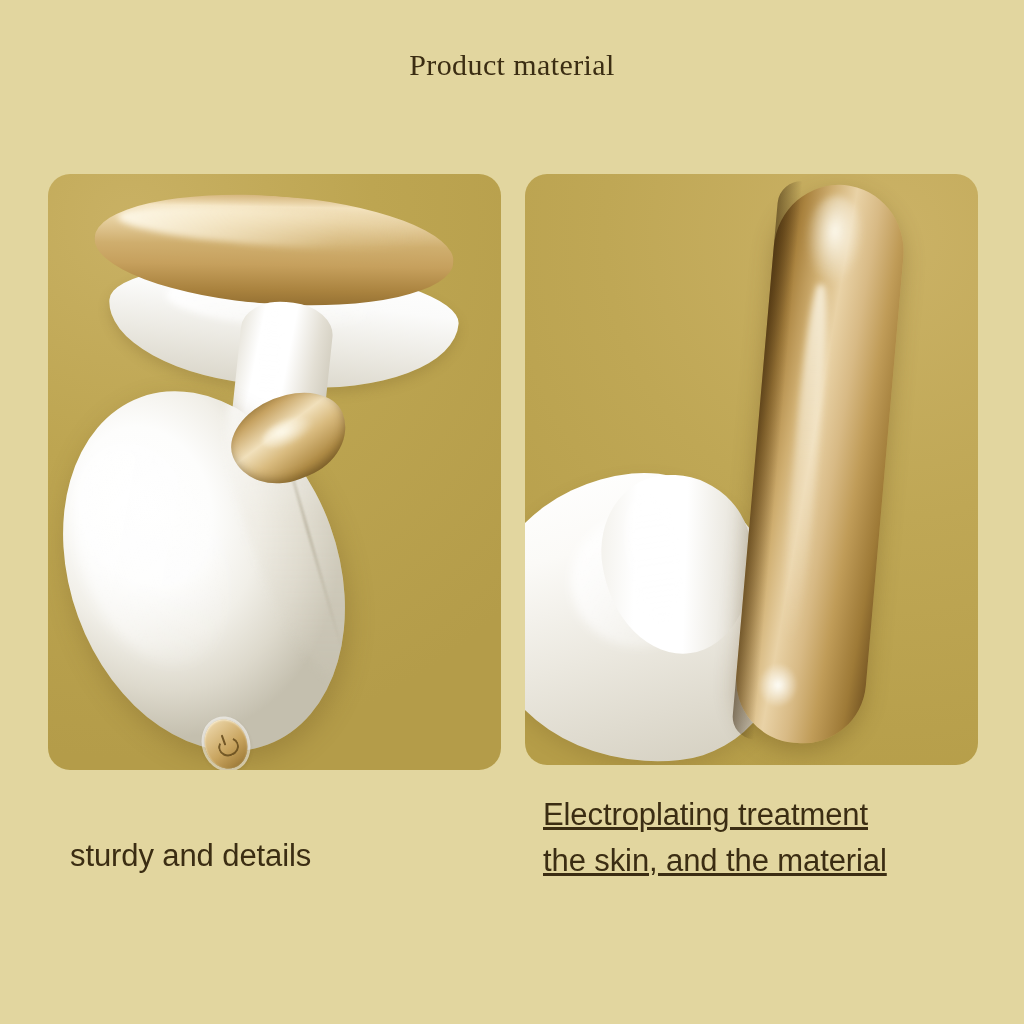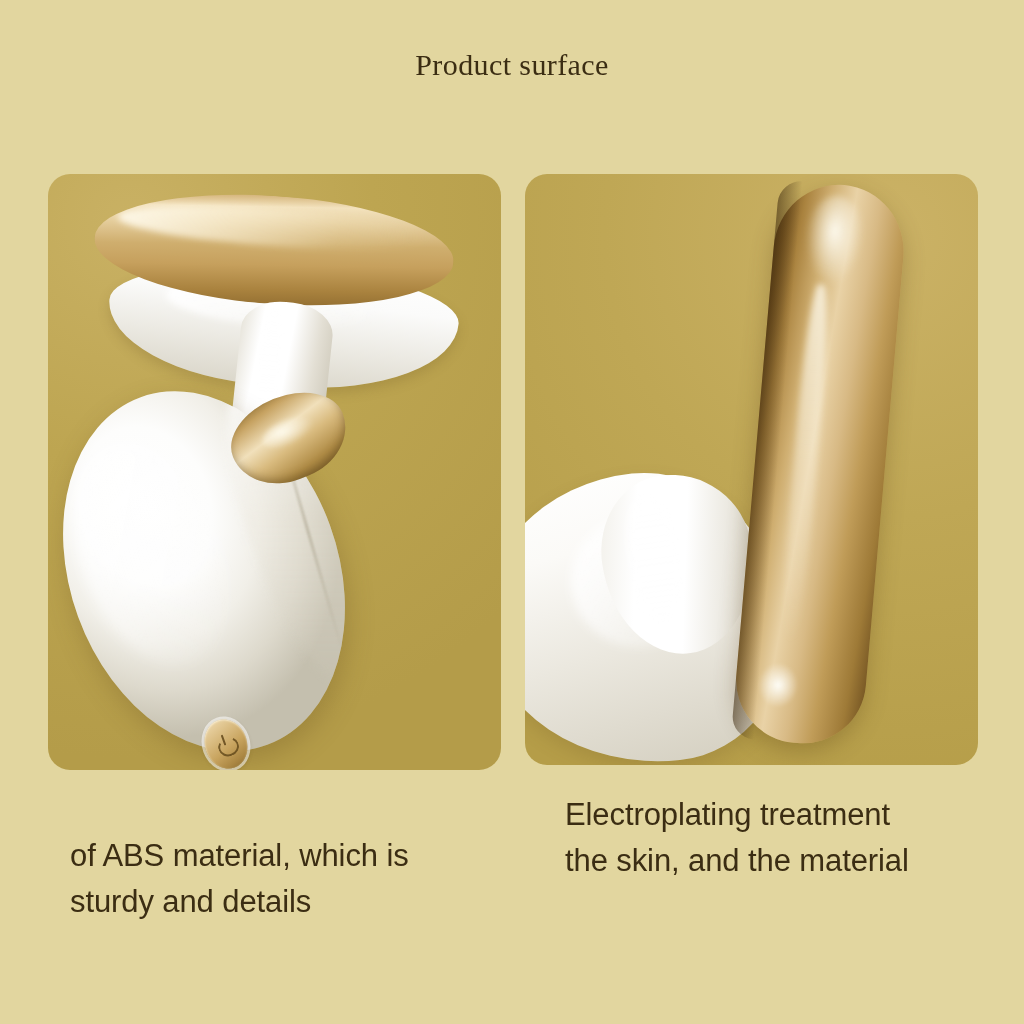--- a/index.html
+++ b/index.html
@@ -457,30 +457,31 @@
     font-size: 31px;
     line-height: 1.47;
     letter-spacing: -0.1px;
   }
   .caption-left {
     left: 70px;
     top: 833px;
     width: 440px;
   }
   .caption-right {
-    left: 565px;
+    left: 543px;
     top: 792px;
     width: 450px;
+    text-decoration: underline;
   }
   .caption .line { display: block; white-space: nowrap; }
 </style>
 </head>
 <body>
 
-<div class="page-title">Product surface</div>
+<div class="page-title">Product material</div>
 
 <div class="panels">
 
   <div class="panel panel-left">
 
     <div class="device-left">
 
       <div class="head-lip"></div>
       <div class="wing"></div>
       <div class="head-gold"></div>
@@ -516,20 +517,19 @@
         <div class="hl-top"></div>
         <div class="hl-mid"></div>
         <div class="hl-bottom"></div>
       </div>
     </div>
   </div>
 
 </div>
 
 <div class="caption caption-left">
-  <span class="line">of ABS material, which is</span>
   <span class="line">sturdy and details</span>
 </div>
 
 <div class="caption caption-right">
   <span class="line">Electroplating treatment</span>
   <span class="line">the skin, and the material</span>
 </div>
 
 </body></html>

